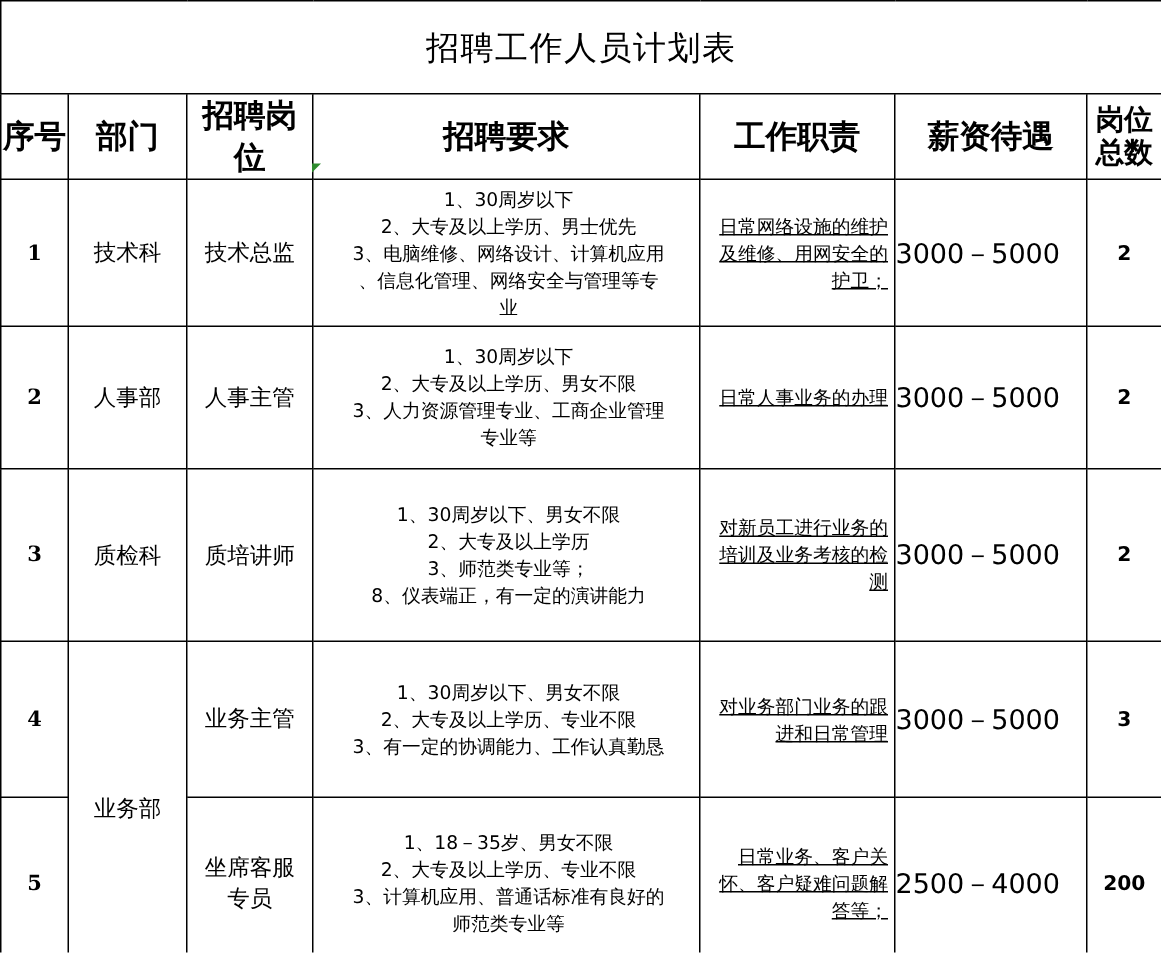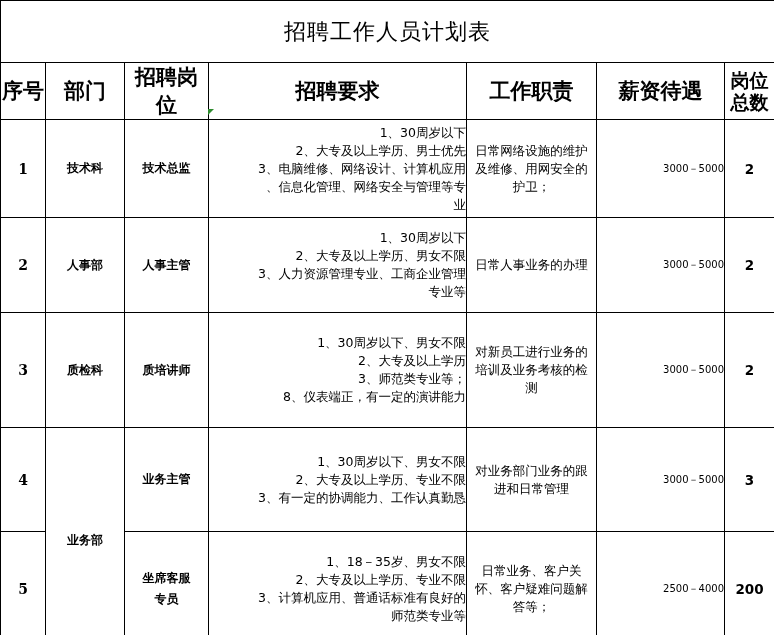--- a/index.html
+++ b/index.html
@@ -8,26 +8,26 @@
   .sheet { position:absolute; left:0; top:0; width:654px; height:635px; }
   table { border-collapse:collapse; table-layout:fixed; width:774px; height:635px; }
   td { border:1.5px solid #000; padding:0; vertical-align:middle; overflow:hidden; }
   .title { height:61px; text-align:center; font-family:"DejaVu Serif","Liberation Serif",serif;
            font-size:22px; letter-spacing:1px; }
   .hdr td { height:48px; text-align:center; font-family:"DejaVu Serif","Liberation Serif",serif;
             font-size:21px; font-weight:bold; }
   .hdr .count { font-size:19px; line-height:22px; }
   .c { text-align:center; }
   .num { font-family:"DejaVu Serif","Liberation Serif",serif; font-weight:bold; font-size:14px; }
-  .dept, .pos { font-weight:bold; font-size:12px; font-family:"DejaVu Serif","Liberation Serif",serif; }
+  .dept, .pos { font-weight:normal; font-size:15px; font-family:"DejaVu Serif","Liberation Serif",serif; }
   .pos2 { line-height:21px; }
-  .req { font-size:12.5px; line-height:18px; padding-left:3px; text-align:right; }
+  .req { font-size:12.5px; line-height:18px; padding-left:3px; text-align:center; }
   .req div { white-space:nowrap; }
-  .duty { font-size:12.5px; line-height:18px; text-align:center; padding:0 4px; }
-  .sal { font-size:10px; text-align:right; }
+  .duty { font-size:12.5px; line-height:18px; text-align:right; padding:0 4px;text-decoration:underline; }
+  .sal { font-size:18px; text-align:left; }
   .cnt { font-weight:bold; font-size:13.5px; text-align:center; }
   .marker { position:absolute; left:208px; top:109px; width:0; height:0;
             border-top:6px solid #2e8b2e; border-right:6px solid transparent; }
   .dept-biz { vertical-align:bottom; padding-bottom:96px; }
 </style>
 </head>
 <body>
 
 <div class="sheet">
 <table>

